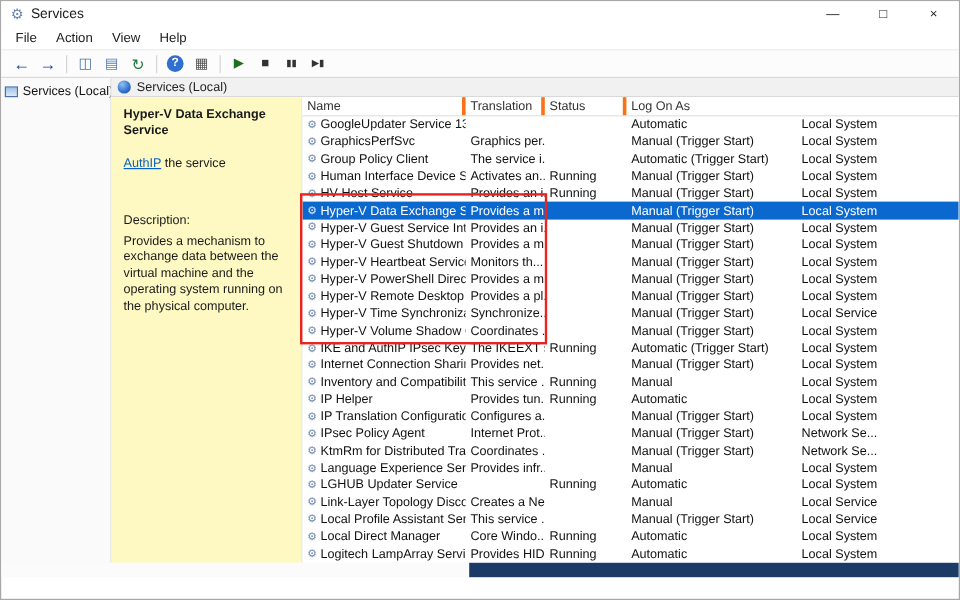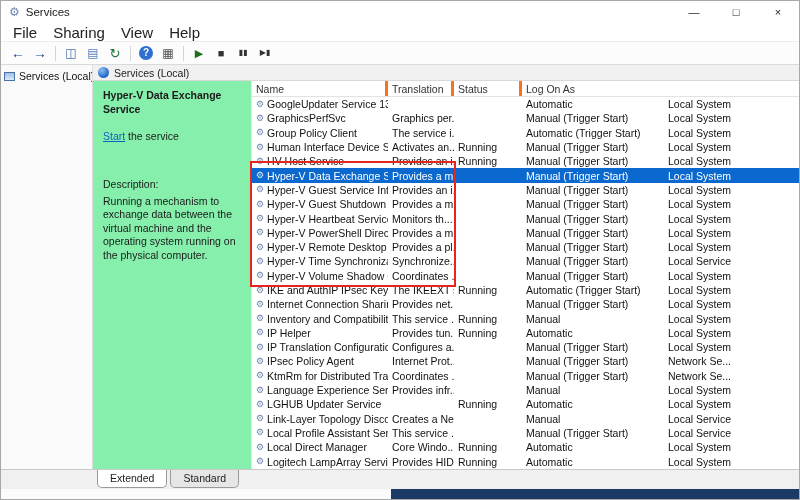--- a/index.html
+++ b/index.html
@@ -7,40 +7,40 @@
   .window { position:relative; width:800px; height:500px; background:#fff; border:1px solid #a8a8a8; overflow:hidden; }
 
   
   .titlebar { height:22px; display:flex; align-items:center; background:#ffffff; padding-left:8px; }
   .title-icon { font-size:12px; color:#6b87b0; margin-right:6px; line-height:1; }
   .title-text { font-size:11.5px; color:#1a1a1a; }
   .win-controls { margin-left:auto; display:flex; height:100%; }
   .win-btn { width:42px; display:flex; align-items:center; justify-content:center; font-size:11px; color:#222; cursor:default; }
 
   
-  .menubar { height:18px; display:flex; align-items:center; background:#fff; padding-left:4px; font-size:15px; color:#222; }
+  .menubar { height:18px; display:flex; align-items:center; background:#fff; padding-left:4px; font-size:11px; color:#222; }
   .menu-item { padding:1px 8px; }
 
   
   .toolbar { height:24px; display:flex; align-items:center; background:#fcfcfc; border-top:1px solid #ededed; border-bottom:1px solid #dadada; padding-left:6px; }
   .tbtn { min-width:20px; height:20px; display:flex; align-items:center; justify-content:center; font-size:12px; margin:0 1px; line-height:1; }
   .tsep { width:1px; height:15px; background:#d5d5d5; margin:0 4px; }
 
   
   .app-body { display:flex; height:404px; background:#f0f0f0; }
   .tree-panel { width:92px; border-right:1px solid #dcdcdc; background:#fafafa; padding-top:3px; }
   .tree-item { display:flex; align-items:center; gap:4px; padding:2px 3px; font-size:10.5px; color:#111; white-space:nowrap; overflow:hidden; }
   .tree-icon { flex:0 0 auto; width:11px; height:9px; border:1px solid #4a6fa5; background:linear-gradient(#9fc0e8,#dce9f7); }
 
   .main-panel { flex:1; display:flex; flex-direction:column; min-width:0; }
   .main-header { height:16px; flex:0 0 16px; display:flex; align-items:center; gap:5px; background:#f1f1f1; border-bottom:1px solid #d9d9d9; padding-left:5px; font-size:10.5px; color:#222; }
   .main-header-icon { width:11px; height:11px; border-radius:50%; background:radial-gradient(circle at 35% 30%, #8fc2ef 0%, #2f6fd0 60%, #1b4e9b 100%); }
 
   .main-content { flex:1; display:flex; background:#fff; min-height:0; }
-  .desc-panel { width:158px; flex:0 0 158px; padding:8px 8px 0 10px; font-size:10.5px; line-height:1.3; color:#1a1a1a; background:#86efac; }
+  .desc-panel { width:158px; flex:0 0 158px; padding:8px 8px 0 10px; font-size:10.5px; line-height:1.3; color:#1a1a1a; background:#fef9c3; }
   .desc-title { font-weight:bold; margin-bottom:14px; }
   .start-line { margin-bottom:17px; }
   .start-link { color:#0b62c4; text-decoration:underline; cursor:pointer; }
   .desc-label { margin-bottom:3px;margin-top:34px; }
 
   .table-area { flex:1; display:flex; flex-direction:column; border-left:1px solid #e6e6e6; min-width:0; }
   .thead { display:flex; height:16px; flex:0 0 16px; background:#fff; border-bottom:1px solid #e2e2e2; font-size:10.5px; color:#333; }
   .hcell { padding:0 4px; border-right:3px solid #f97316; display:flex; align-items:center; white-space:nowrap; overflow:hidden; }
   .col-name { width:136px; }
   .col-desc { width:66px; }
@@ -82,21 +82,21 @@
     <span class="title-text">Services</span>
     <div class="win-controls">
       <div class="win-btn">—</div>
       <div class="win-btn">□</div>
       <div class="win-btn">×</div>
     </div>
   </div>
 
   <div class="menubar">
     <span class="menu-item">File</span>
-    <span class="menu-item">Sharing</span>
+    <span class="menu-item">Action</span>
     <span class="menu-item">View</span>
     <span class="menu-item">Help</span>
   </div>
 
   <div class="toolbar">
       <div class="tbtn" style="color: rgb(22, 65, 143); font-size: 14px;">←</div>
       <div class="tbtn" style="color: rgb(22, 65, 143); font-size: 14px;">→</div>
       <div class="tsep"></div>
       <div class="tbtn" style="color: rgb(74, 111, 165); font-size: 12px;">◫</div>
       <div class="tbtn" style="color: rgb(90, 127, 181); font-size: 12px;">▤</div>
@@ -123,23 +123,23 @@
     <div class="main-panel">
       <div class="main-header">
         <span class="main-header-icon"></span>
         <span>Services (Local)</span>
       </div>
 
       <div class="main-content">
 
         <div class="desc-panel">
           <div class="desc-title">Hyper-V Data Exchange Service</div>
-          <div class="start-line"><a class="start-link">Start</a><span> the service</span></div>
+          <div class="start-line"><a class="start-link">AuthIP</a><span> the service</span></div>
           <div class="desc-label">Description:</div>
-          <div class="desc-text">Running a mechanism to exchange data between the virtual machine and the operating system running on the physical computer.</div>
+          <div class="desc-text">Provides a mechanism to exchange data between the virtual machine and the operating system running on the physical computer.</div>
         </div>
 
         <div class="table-area">
           <div class="thead">
             <div class="hcell col-name">Name</div>
             <div class="hcell col-desc">Translation</div>
             <div class="hcell col-status">Status</div>
             <div class="hcell col-logon">Log On As</div>
           </div>
           <div class="tbody">
@@ -405,23 +405,19 @@
               </div>
             </div>
         </div>
 
       </div>
     </div>
   </div>
 
   <div class="annotation-box" style="border-color: rgb(232, 36, 31);"></div>
 
-  <div class="tab-bar">
-    <div class="tab active">Extended</div>
-    <div class="tab">Standard</div>
-  </div>
 
   <div class="bottom-strip">
     <div class="strip-left"></div>
     <div class="strip-right"></div>
   </div>
 
 </div>
 
 </body></html>

